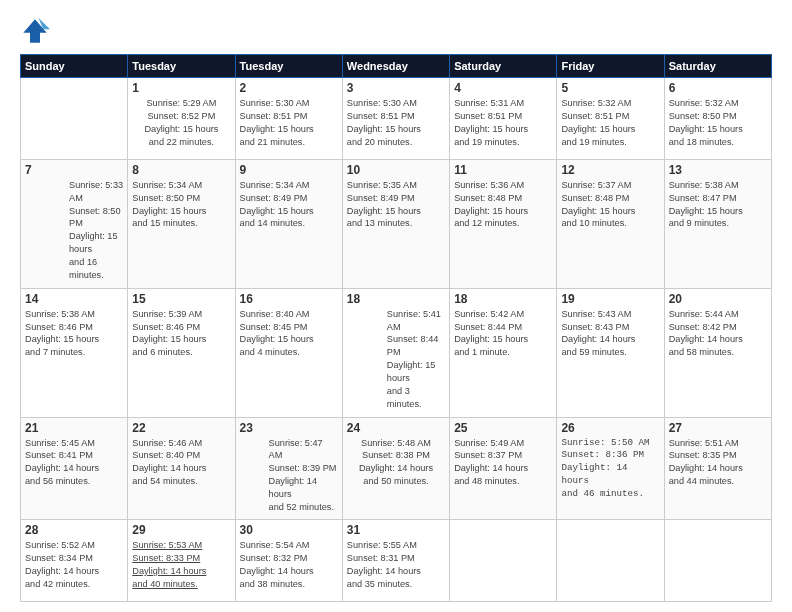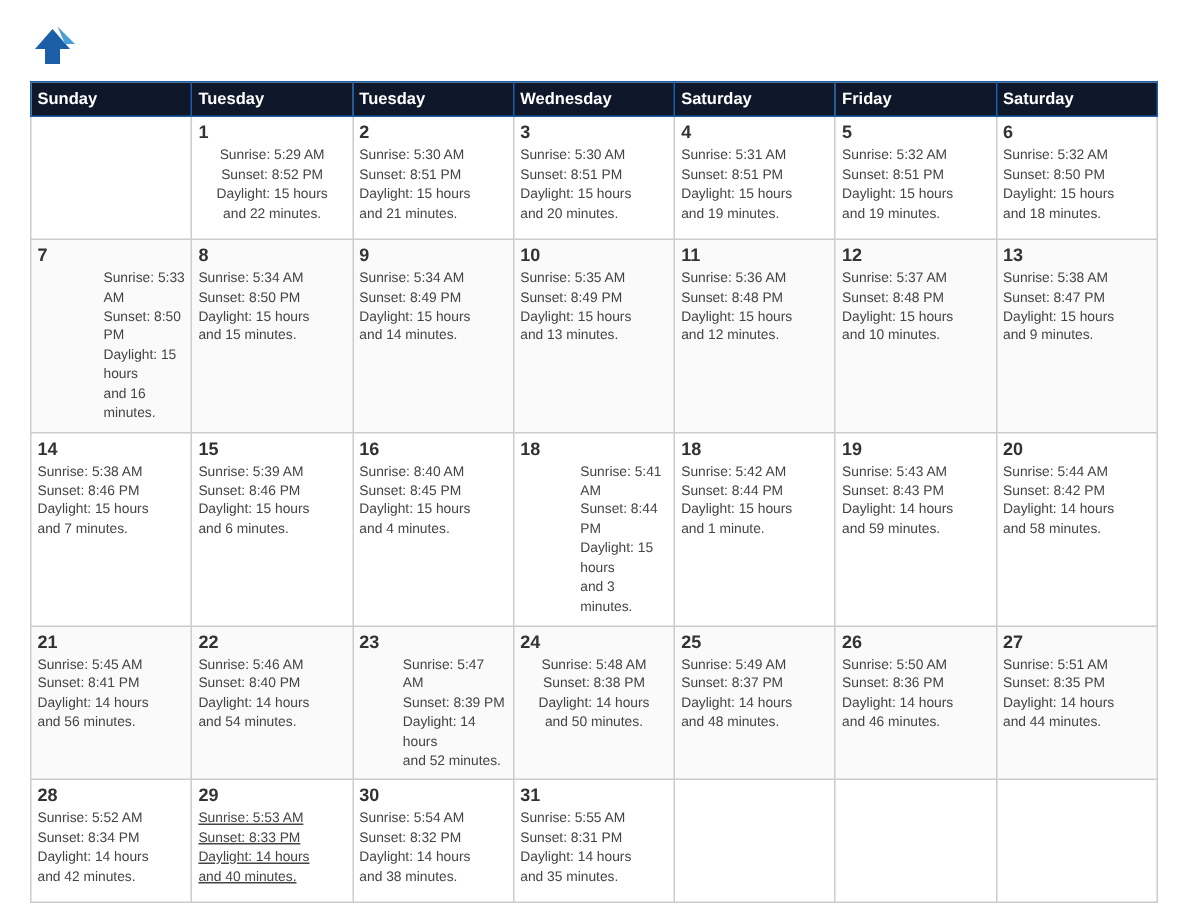--- a/index.html
+++ b/index.html
@@ -306,21 +306,21 @@
           </td>
           <td>
             <span class="day-num">25</span>
             <div class="day-info" style="white-space: pre-line;">Sunrise: 5:49 AM
 Sunset: 8:37 PM
 Daylight: 14 hours
 and 48 minutes.</div>
           </td>
           <td>
             <span class="day-num">26</span>
-            <div class="day-info" style="white-space: pre-line;">Sunrise: 5:50 AM
+            <div class="day-info" style="white-space: pre-line; font-family: Liberation Mono, monospace;">Sunrise: 5:50 AM
 Sunset: 8:36 PM
 Daylight: 14 hours
 and 46 minutes.</div>
           </td>
           <td>
             <span class="day-num">27</span>
             <div class="day-info" style="white-space: pre-line;">Sunrise: 5:51 AM
 Sunset: 8:35 PM
 Daylight: 14 hours
 and 44 minutes.</div>

